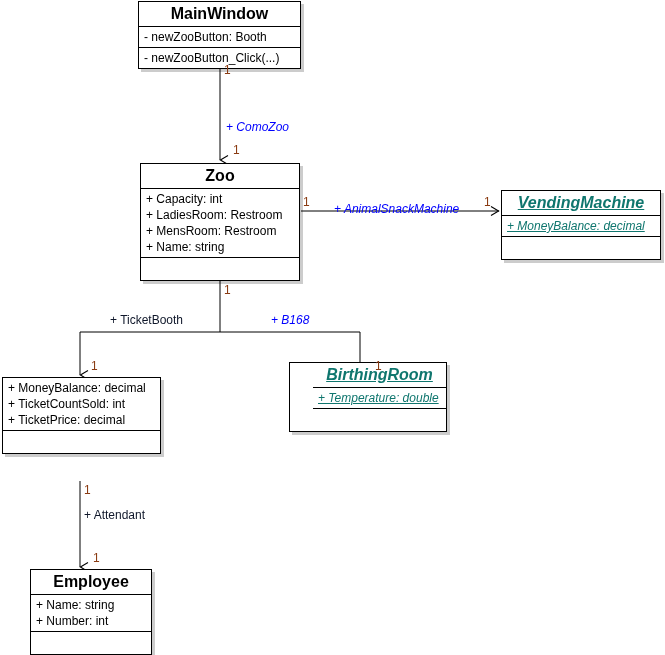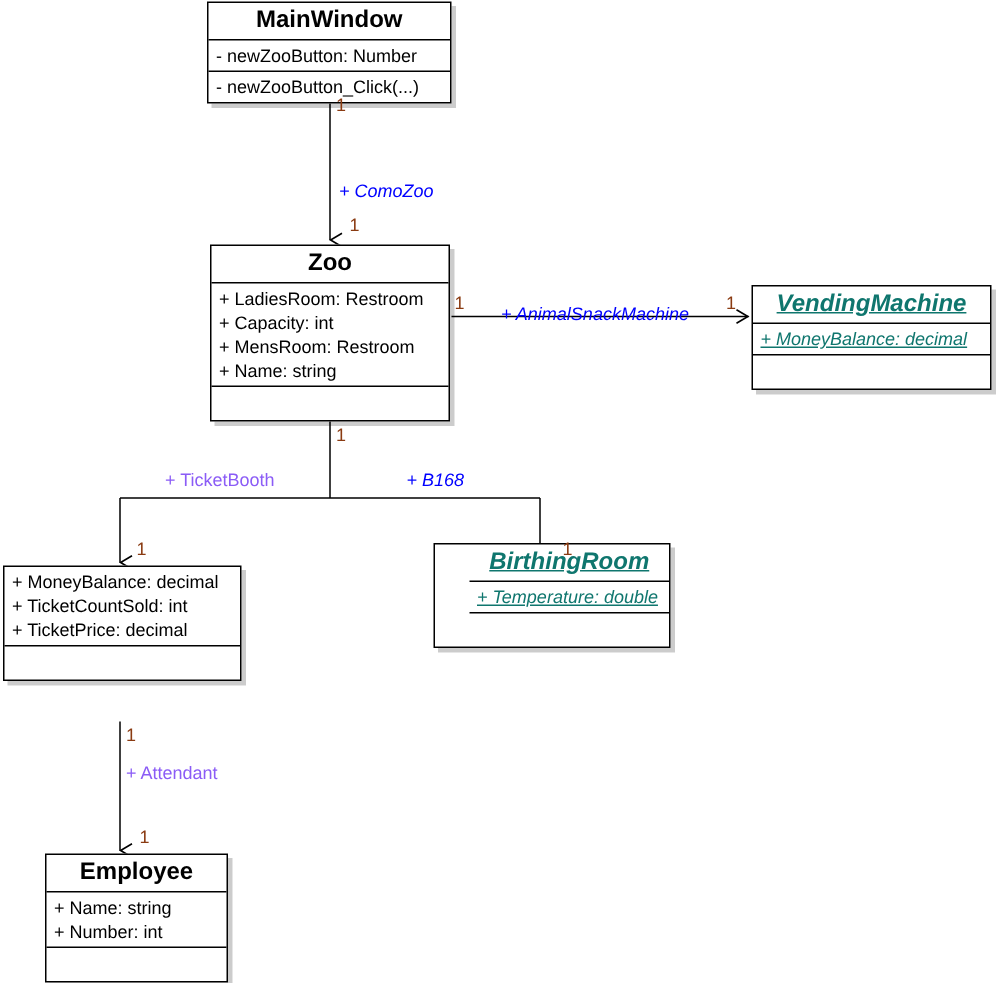--- a/index.html
+++ b/index.html
@@ -71,21 +71,21 @@
     font-style: italic;
     text-decoration: underline;
   }
 
   
   .edge-label {
     position: absolute;
     font-size: 12px;
     line-height: 14px;
     white-space: nowrap;
-    color: #8b5cf6;
+    color: #0f172a;
   }
   .edge-label.blue {
     color: #0000ff;
     font-style: italic;
   }
   .mult-label {
     position: absolute;
     font-size: 12px;
     line-height: 13px;
     color: #8a3b12;
@@ -123,32 +123,32 @@
     </g>
 
     <g>
       <line x1="80" y1="481" x2="80" y2="567" stroke="#000000" stroke-width="1" marker-end="url(#openArrowDown)"></line>
     </g>
   </svg>
 
   <div class="uml-class" style="left:138px; top:1px; width:163px;">
     <div class="uml-title">MainWindow</div>
     <div class="uml-compartment">
-      <div class="uml-row">- newZooButton: Number</div>
+      <div class="uml-row">- newZooButton: Booth</div>
     </div>
     <div class="uml-compartment">
       <div class="uml-row">- newZooButton_Click(...)</div>
     </div>
   </div>
 
   <div class="uml-class" style="left:140px; top:163px; width:160px;">
     <div class="uml-title">Zoo</div>
     <div class="uml-compartment">
+      <div class="uml-row">+ Capacity: int</div>
       <div class="uml-row">+ LadiesRoom: Restroom</div>
-      <div class="uml-row">+ Capacity: int</div>
       <div class="uml-row">+ MensRoom: Restroom</div>
       <div class="uml-row">+ Name: string</div>
     </div>
     <div class="uml-compartment uml-ops"></div>
   </div>
 
   <div class="uml-class abstract" style="left:501px; top:190px; width:160px;">
     <div class="uml-title">VendingMachine</div>
     <div class="uml-compartment">
       <div class="uml-row">+ MoneyBalance: decimal</div>

